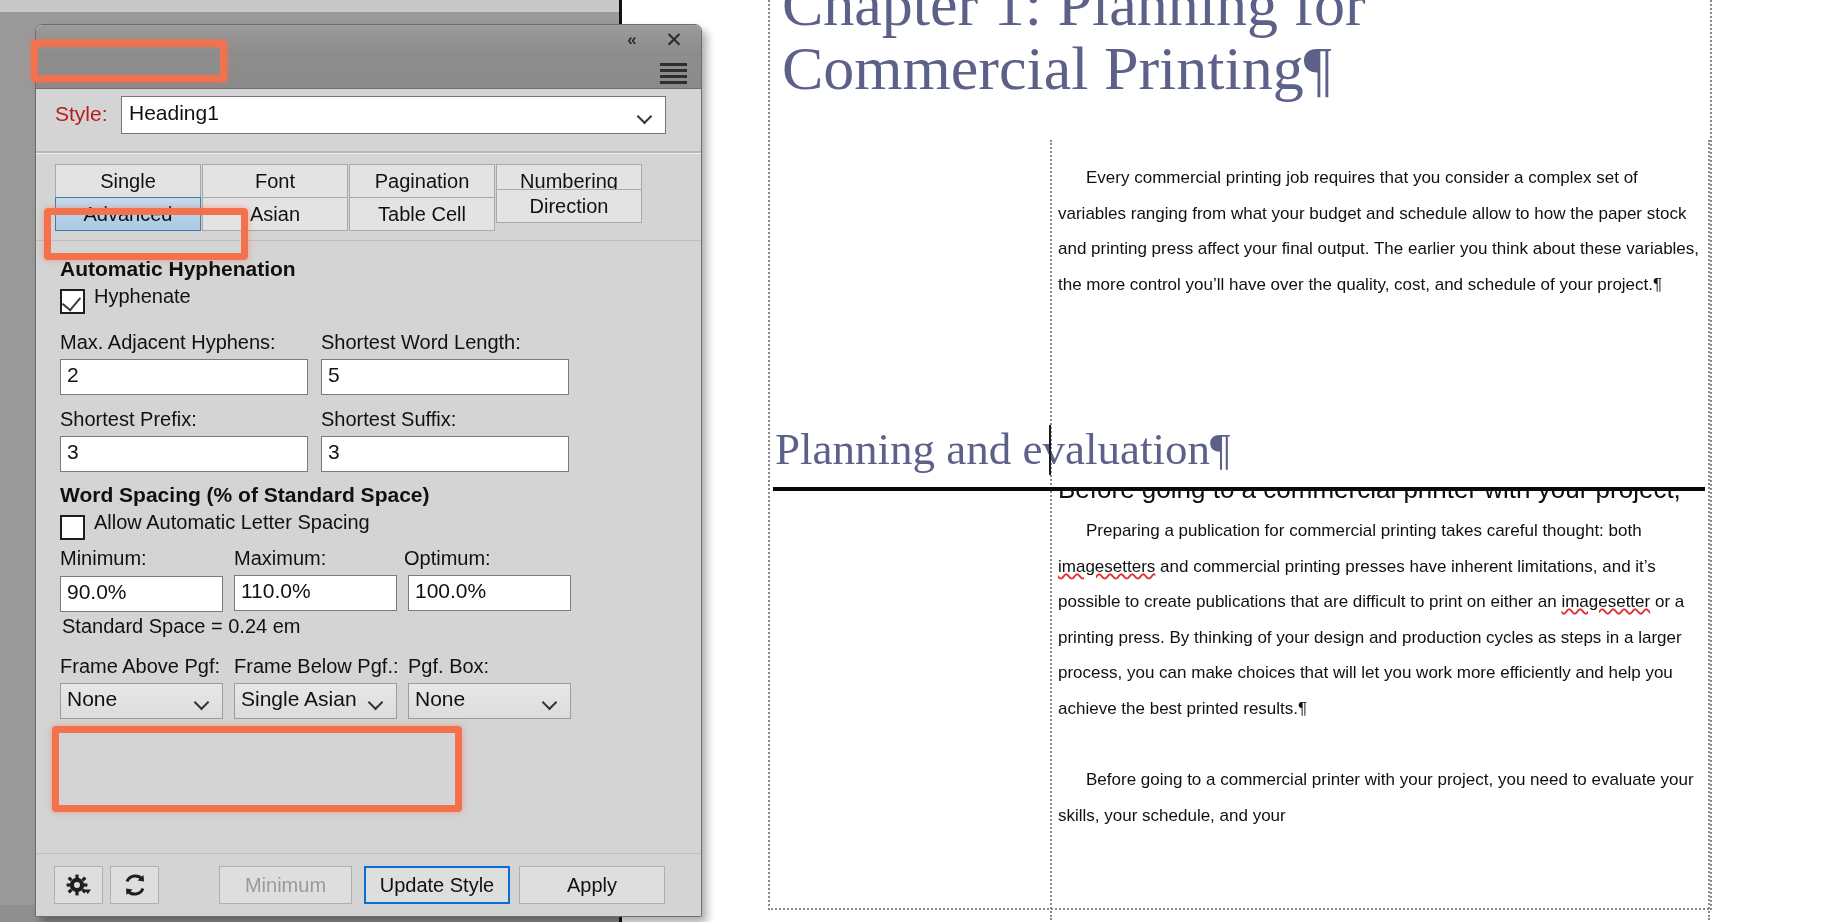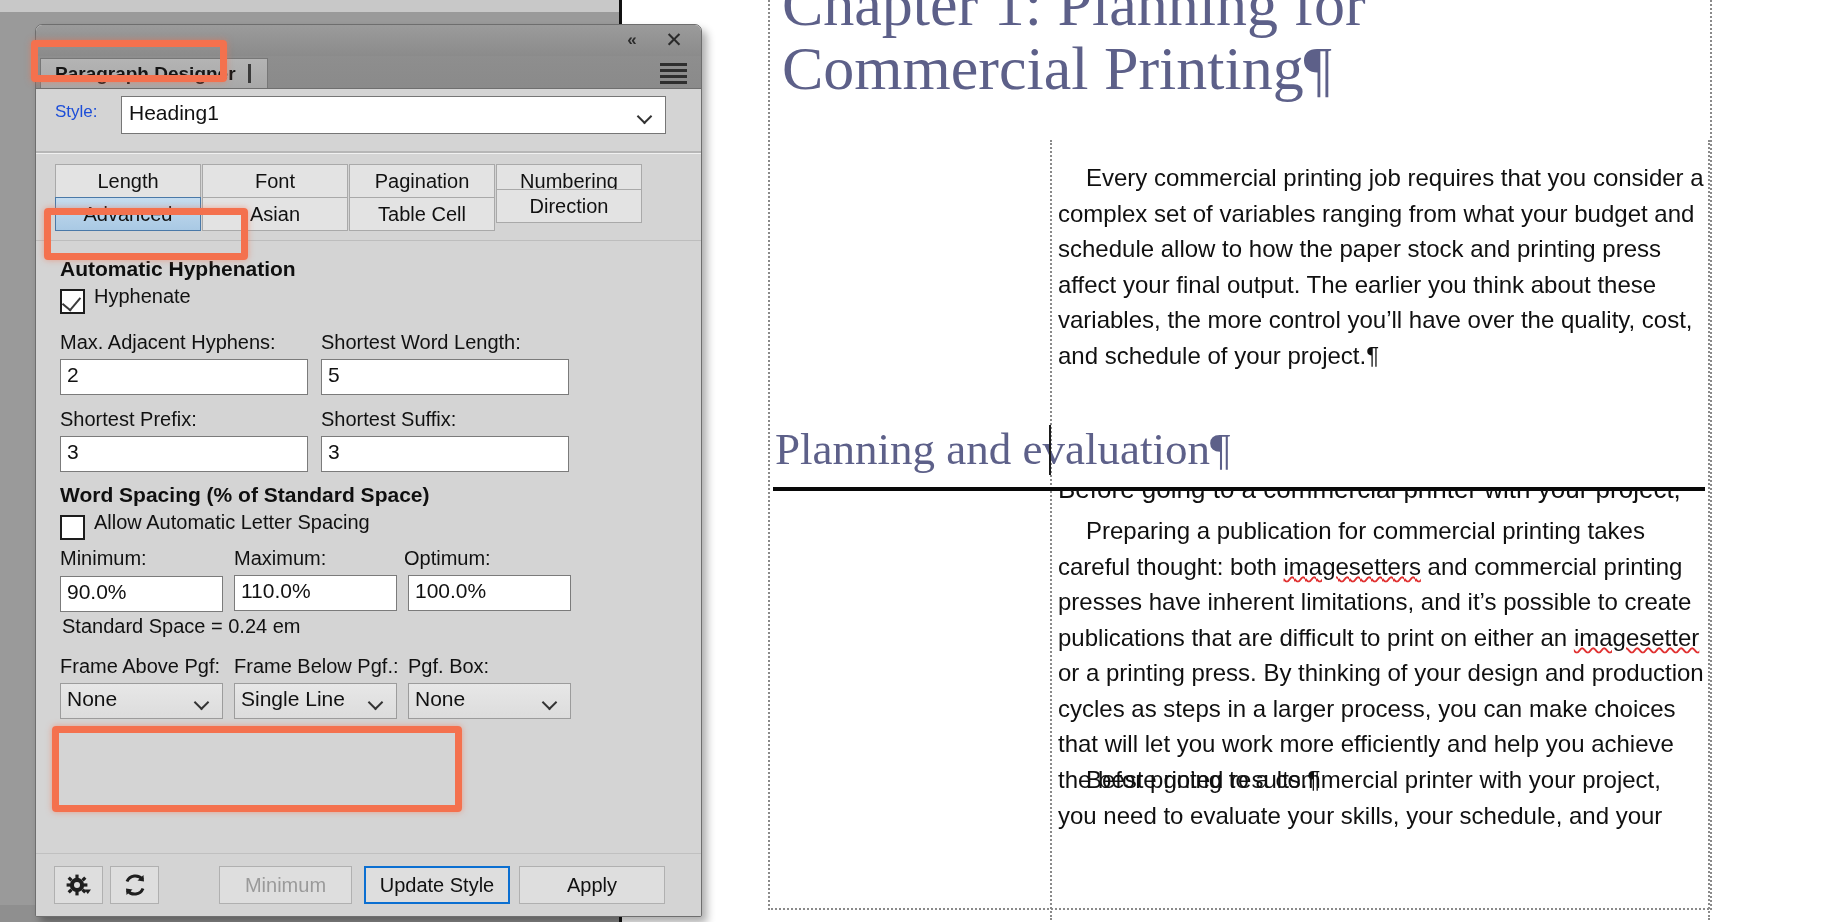--- a/index.html
+++ b/index.html
@@ -92,21 +92,21 @@
     display: block; height: 3px; background: #2e2e2e; margin-bottom: 3px;
   }
 
   
   .style-row {
     position: absolute; left: 0; top: 64px; width: 100%; height: 60px;
     background: #d4d4d4;
   }
   .style-label {
     position: absolute; left: 19px; top: 13px;
-    font-size: 17px; color: #1d4ed8;
+    font-size: 21px; color: #b91c1c;
   }
   .style-combo {
     position: absolute; left: 85px; top: 7px;
     width: 543px; height: 36px;
     background: #fff;
     border: 1px solid #767676;
     cursor: pointer;
   }
   .style-combo .val {
     position: absolute; left: 7px; top: 4px;
@@ -269,21 +269,21 @@
     width: 2px; height: 50px; background: #1b1b1b;
   }
   .h2-rule {
     position: absolute; left: 773px; top: 487px;
     width: 932px; height: 4px; background: #080808;
   }
   .body-para {
     position: absolute; left: 1058px;
     width: 648px;
     font-family: "Liberation Sans", sans-serif;
-    font-size: 24px; line-height: 35.5px;
+    font-size: 17px; line-height: 35.5px;
     color: #101010;
     text-indent: 28px;
     white-space: pre-wrap;
   }
   .squig {
     text-decoration: underline;
     text-decoration-color: #e03030;
     text-decoration-style: wavy;
     text-decoration-thickness: 2px;
   }
@@ -329,43 +329,39 @@
   <div class="body-para" style="top:762px;">Before going to a commercial printer with your project, you need to evaluate your skills, your schedule, and your</div>
 
   <div class="panel">
 
     <div class="panel-titlebar">
       <div class="tb-collapse">«</div>
       <div class="tb-close">✕</div>
     </div>
 
     <div class="panel-tabstrip">
-      <div class="doc-tab">
-        <span>Paragraph Designer</span>
-        <span class="tabcaret"></span>
-      </div>
       <div class="hamburger">
         <i></i>
           <i></i>
           <i></i>
           <i></i>
       </div>
     </div>
 
     <div class="style-row">
       <div class="style-label">Style:</div>
       <div class="style-combo">
         <span class="val">Heading1</span>
         <span class="combo-caret"></span>
       </div>
     </div>
     <div class="hr-sep"></div>
 
     <div class="tabs-wrap">
-      <div class="tabbtn" style="left:0px;   top:0px;">Length</div>
+      <div class="tabbtn" style="left:0px;   top:0px;">Single</div>
       <div class="tabbtn" style="left:147px; top:0px;">Font</div>
       <div class="tabbtn" style="left:294px; top:0px;">Pagination</div>
       <div class="tabbtn" style="left:441px; top:0px;">Numbering</div>
       <div class="tabbtn active" style="left:0px;   top:33px;">Advanced</div>
       <div class="tabbtn" style="left:147px; top:33px;">Asian</div>
       <div class="tabbtn" style="left:294px; top:33px;">Table Cell</div>
       <div class="tabbtn" style="left:441px; top:25px;">Direction</div>
     </div>
 
     <div class="content">
@@ -411,21 +407,21 @@
 
       <div class="static-note" style="left:26px; top:374px;">Standard Space = 0.24 em</div>
 
       <div class="fld-label" style="left:24px;  top:414px;">Frame Above Pgf:</div>
       <div class="dropdown" style="left:24px;  top:442px; width:163px;">
         <span class="val">None</span>
         <span class="combo-caret"></span>
       </div>
       <div class="fld-label" style="left:198px; top:414px;">Frame Below Pgf.:</div>
       <div class="dropdown" style="left:198px; top:442px; width:163px;">
-        <span class="val">Single Line</span>
+        <span class="val">Single Asian</span>
         <span class="combo-caret"></span>
       </div>
       <div class="fld-label" style="left:372px; top:414px;">Pgf. Box:</div>
       <div class="dropdown" style="left:372px; top:442px; width:163px;">
         <span class="val">None</span>
         <span class="combo-caret"></span>
       </div>
     </div>
 
     <div class="btnbar">

